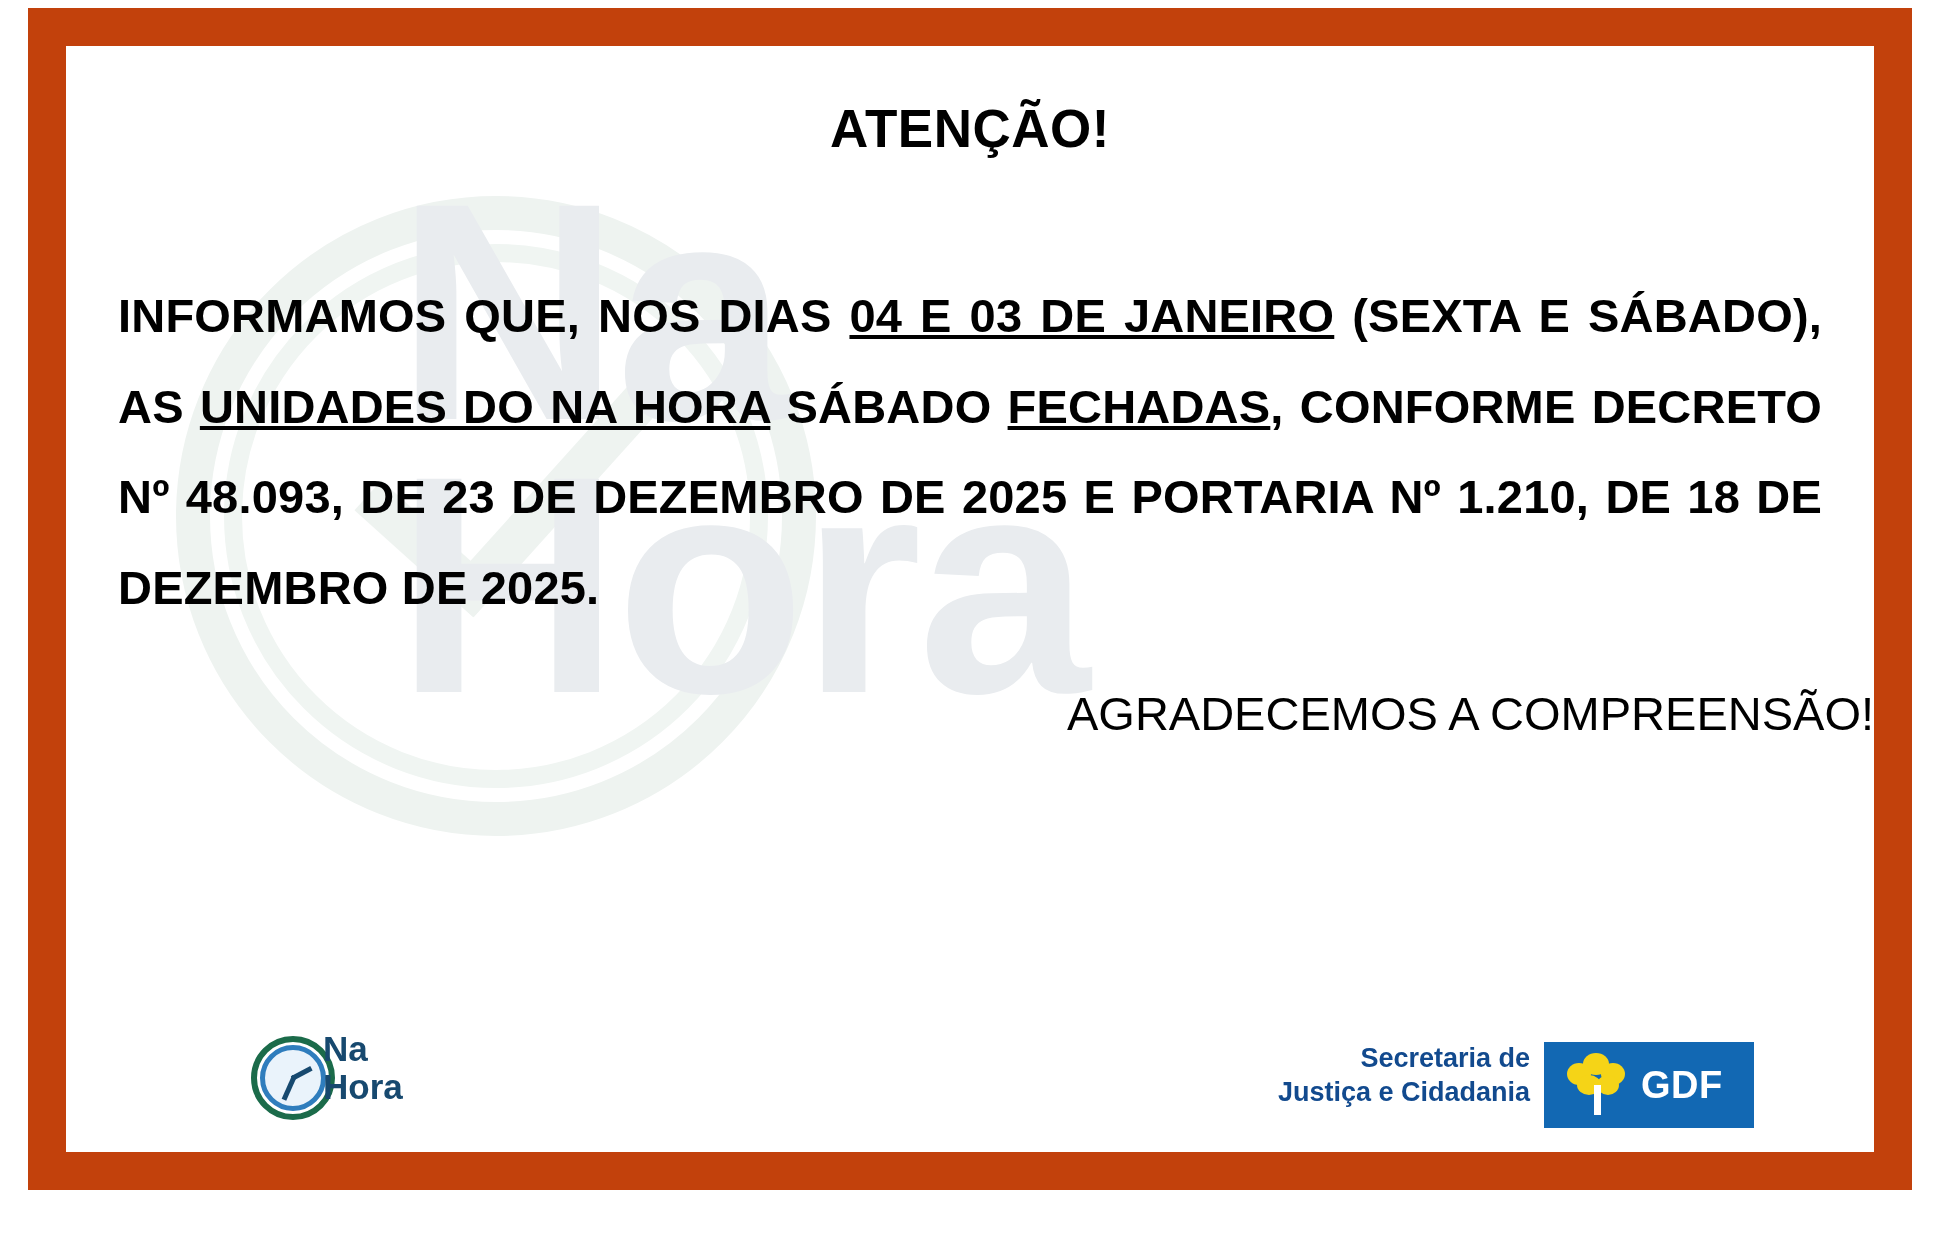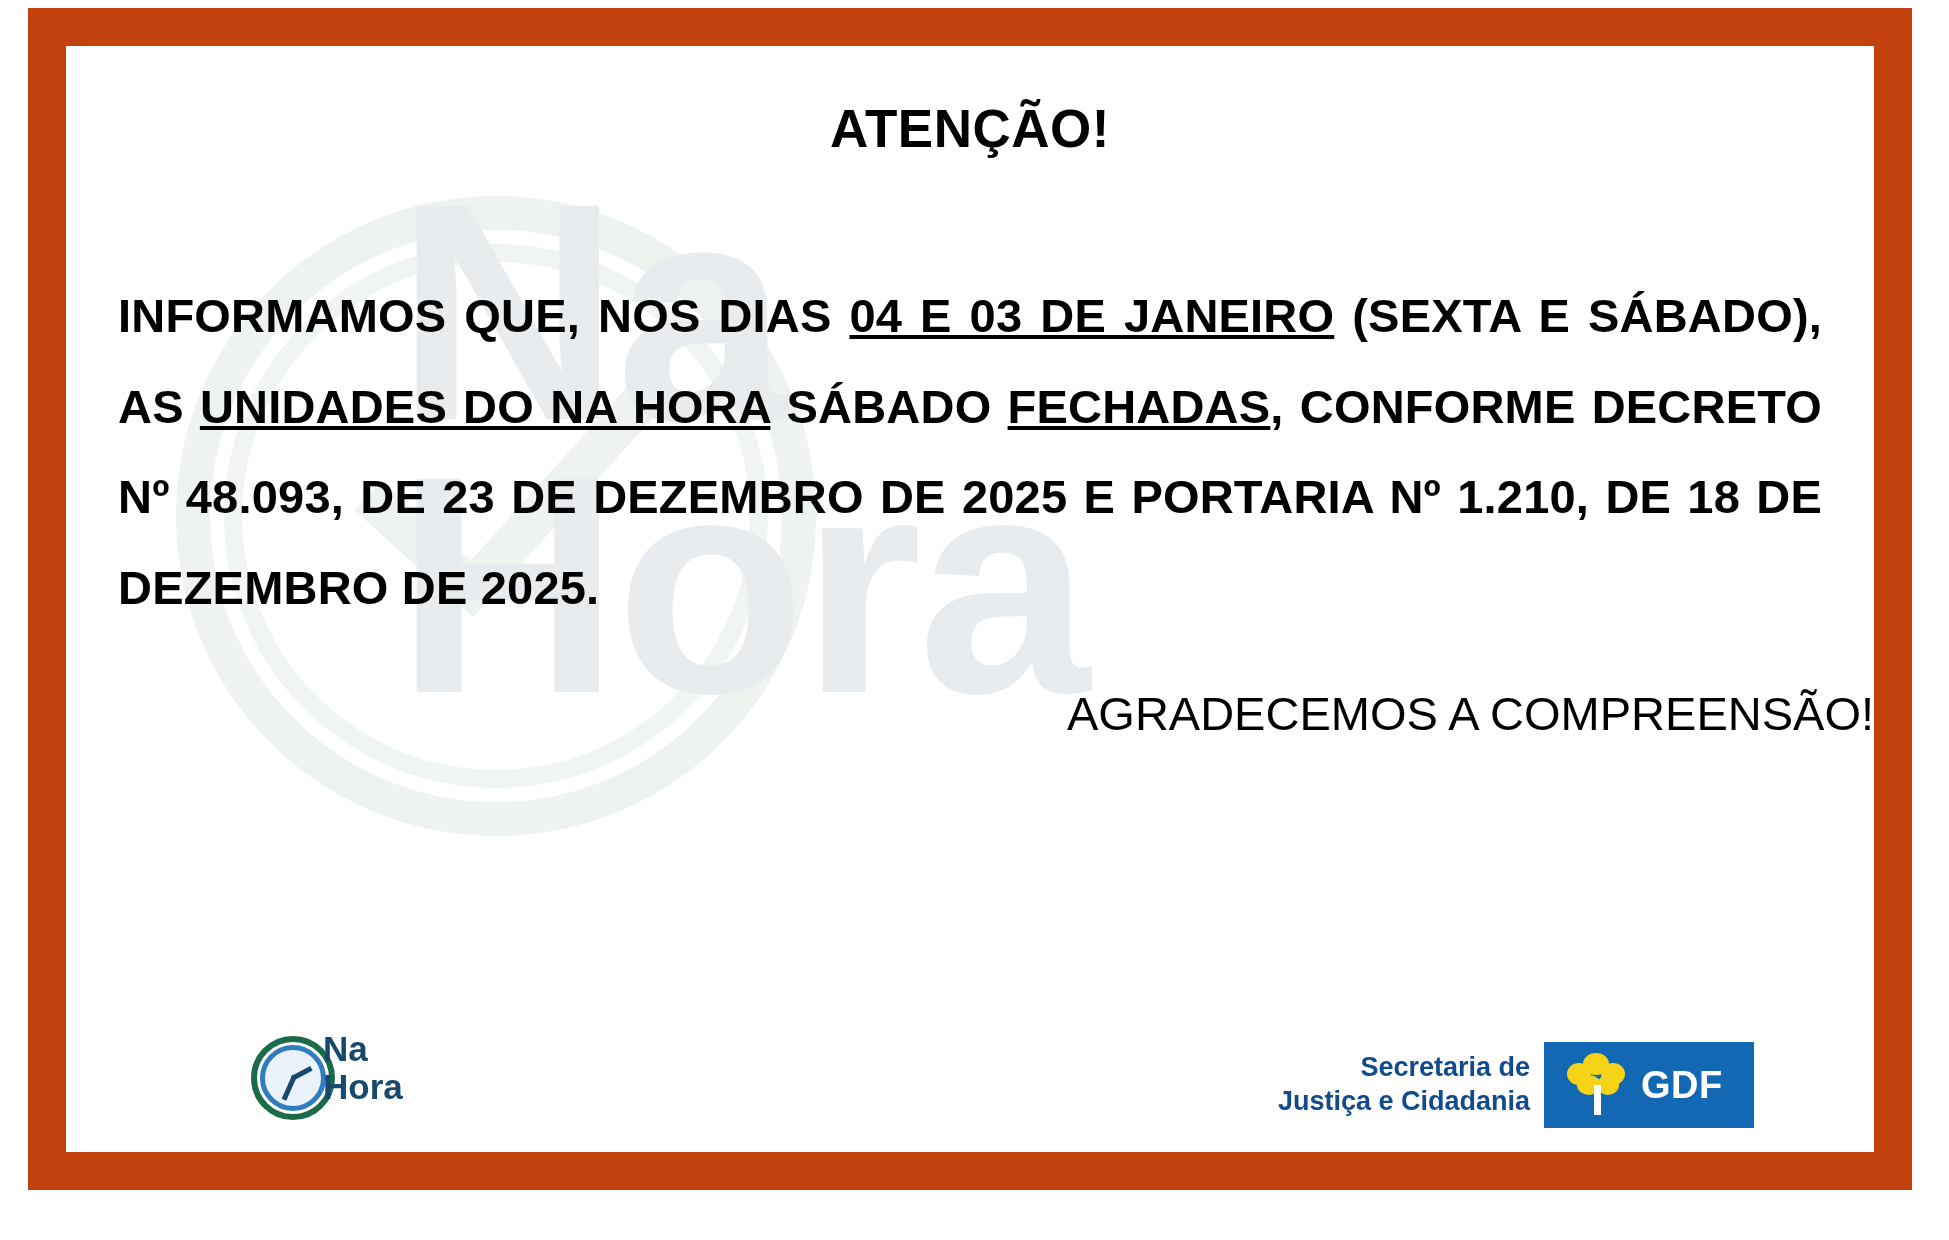--- a/index.html
+++ b/index.html
@@ -190,21 +190,21 @@
     color: #17496f;
     font-family: "Liberation Sans", sans-serif;
   }
 
   
   .gdf-block {
     position: absolute;
     right: 120px;
     bottom: 6px;
     display: flex;
-    align-items: center;
+    align-items: flex-start;
     gap: 14px;
   }
   .sec-text {
     text-align: right;
     font-size: 27px;
     font-weight: 700;
     line-height: 1.25;
     color: #124a8e;
     font-family: "Liberation Sans", sans-serif;
   }

